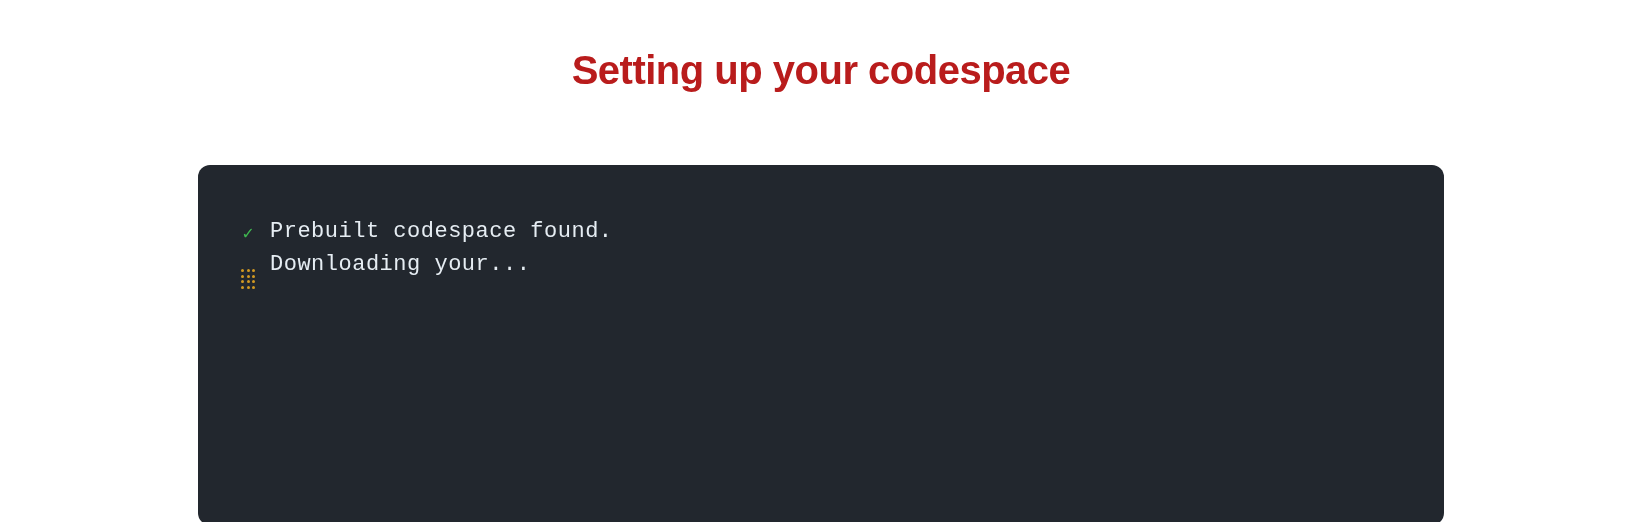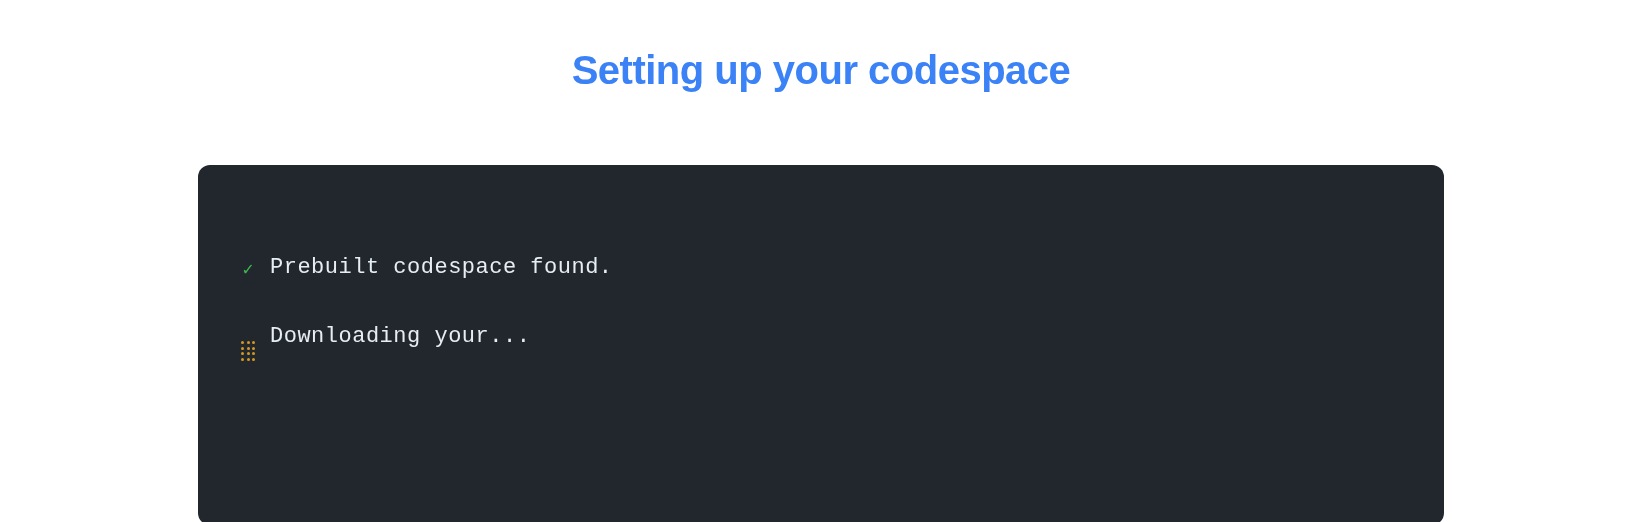--- a/index.html
+++ b/index.html
@@ -16,21 +16,21 @@
     }
     .container {
       display: flex;
       flex-direction: column;
       align-items: center;
       padding-top: 48px;
     }
     .page-title {
       font-size: 40px;
       font-weight: 700;
-      color: #3b82f6;
+      color: #b91c1c;
       letter-spacing: -0.5px;
       margin-bottom: 72px;
     }
     .terminal {
       width: 1246px;
       background: #22272e;
       border-radius: 12px;
       padding: 50px 42px;
       min-height: 360px;
       font-family: "SFMono-Regular", Consolas, "Liberation Mono", Menlo, monospace;
@@ -67,21 +67,20 @@
     }
     .spinner span {
       width: 3px;
       height: 3px;
       background: #d29922;
       border-radius: 50%;
     }
     .log-text {
       white-space: pre;
       letter-spacing: 0.5px;
-      margin-top: 36px;
     }
   </style>
 </head>
 <body>
 
 <div class="container">
   <h1 class="page-title">Setting up your codespace</h1>
 
   <div class="terminal">
     <div class="log-line">

